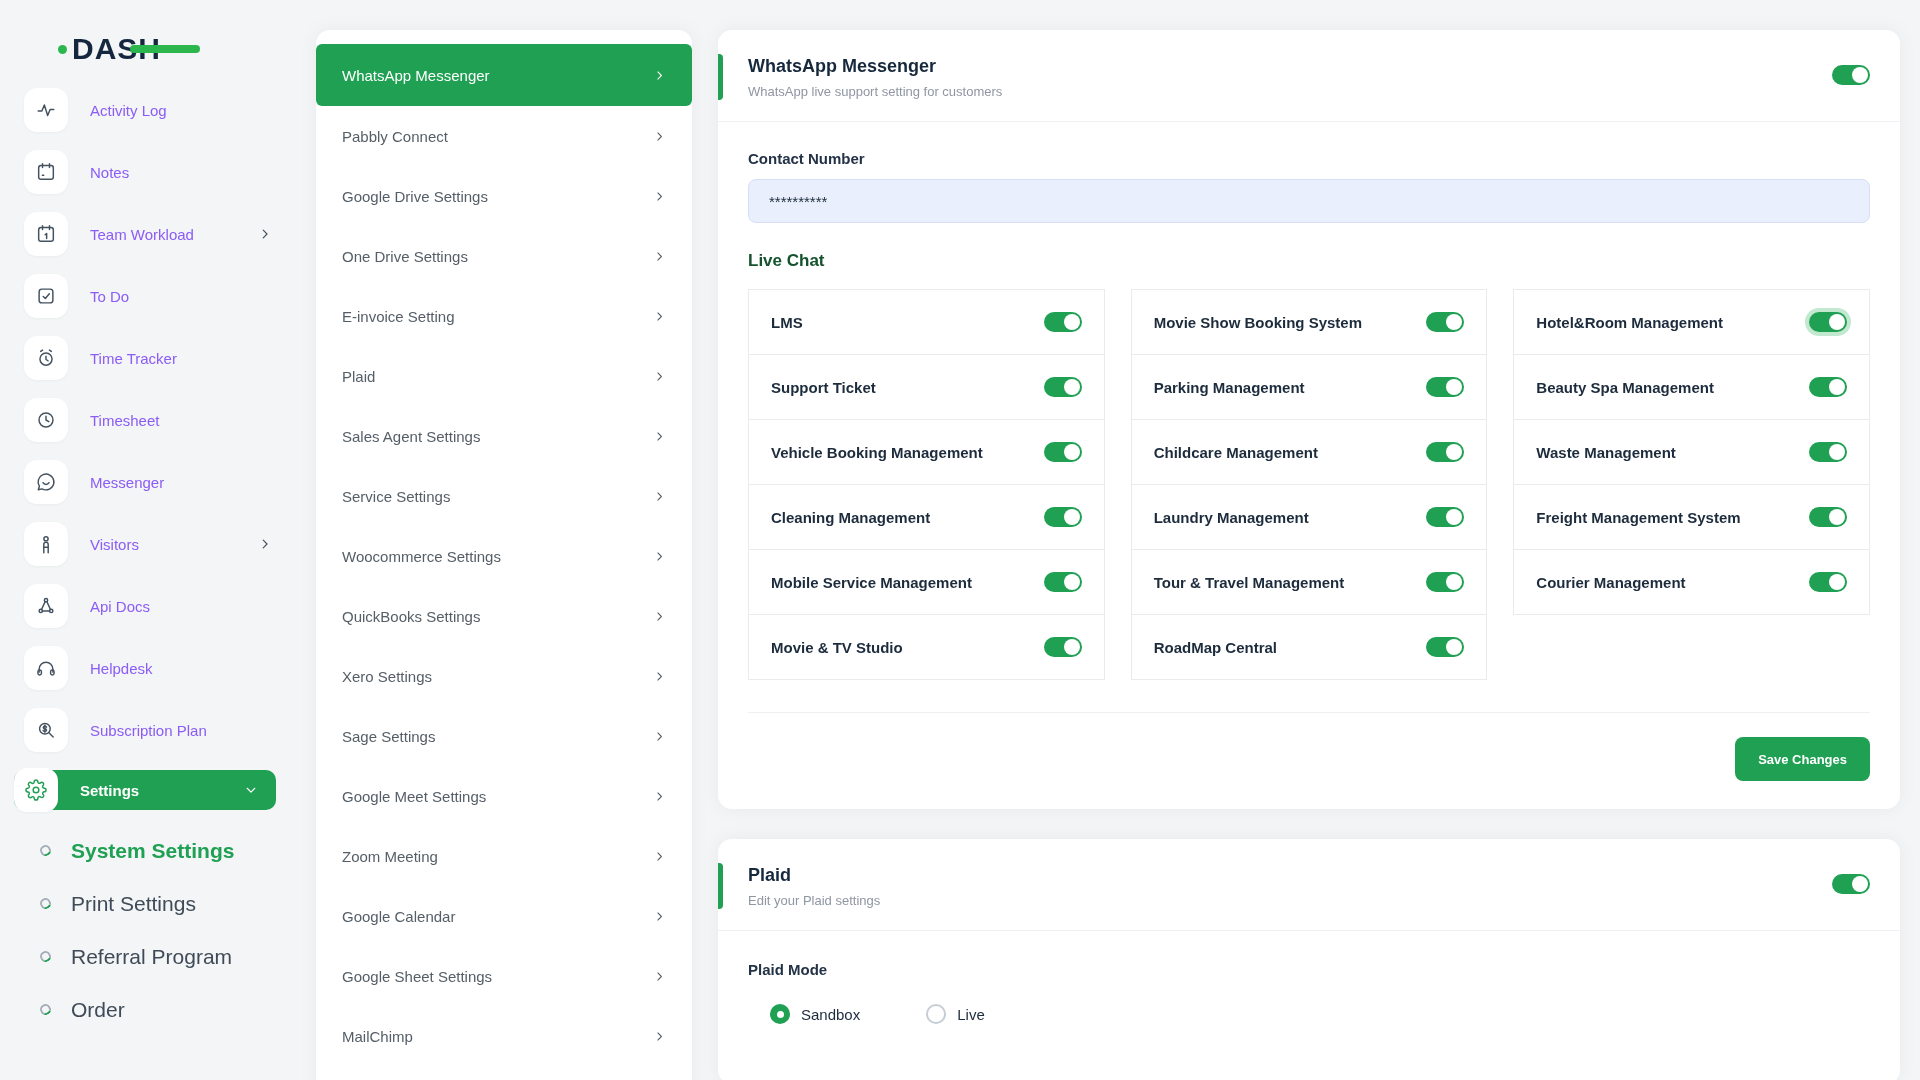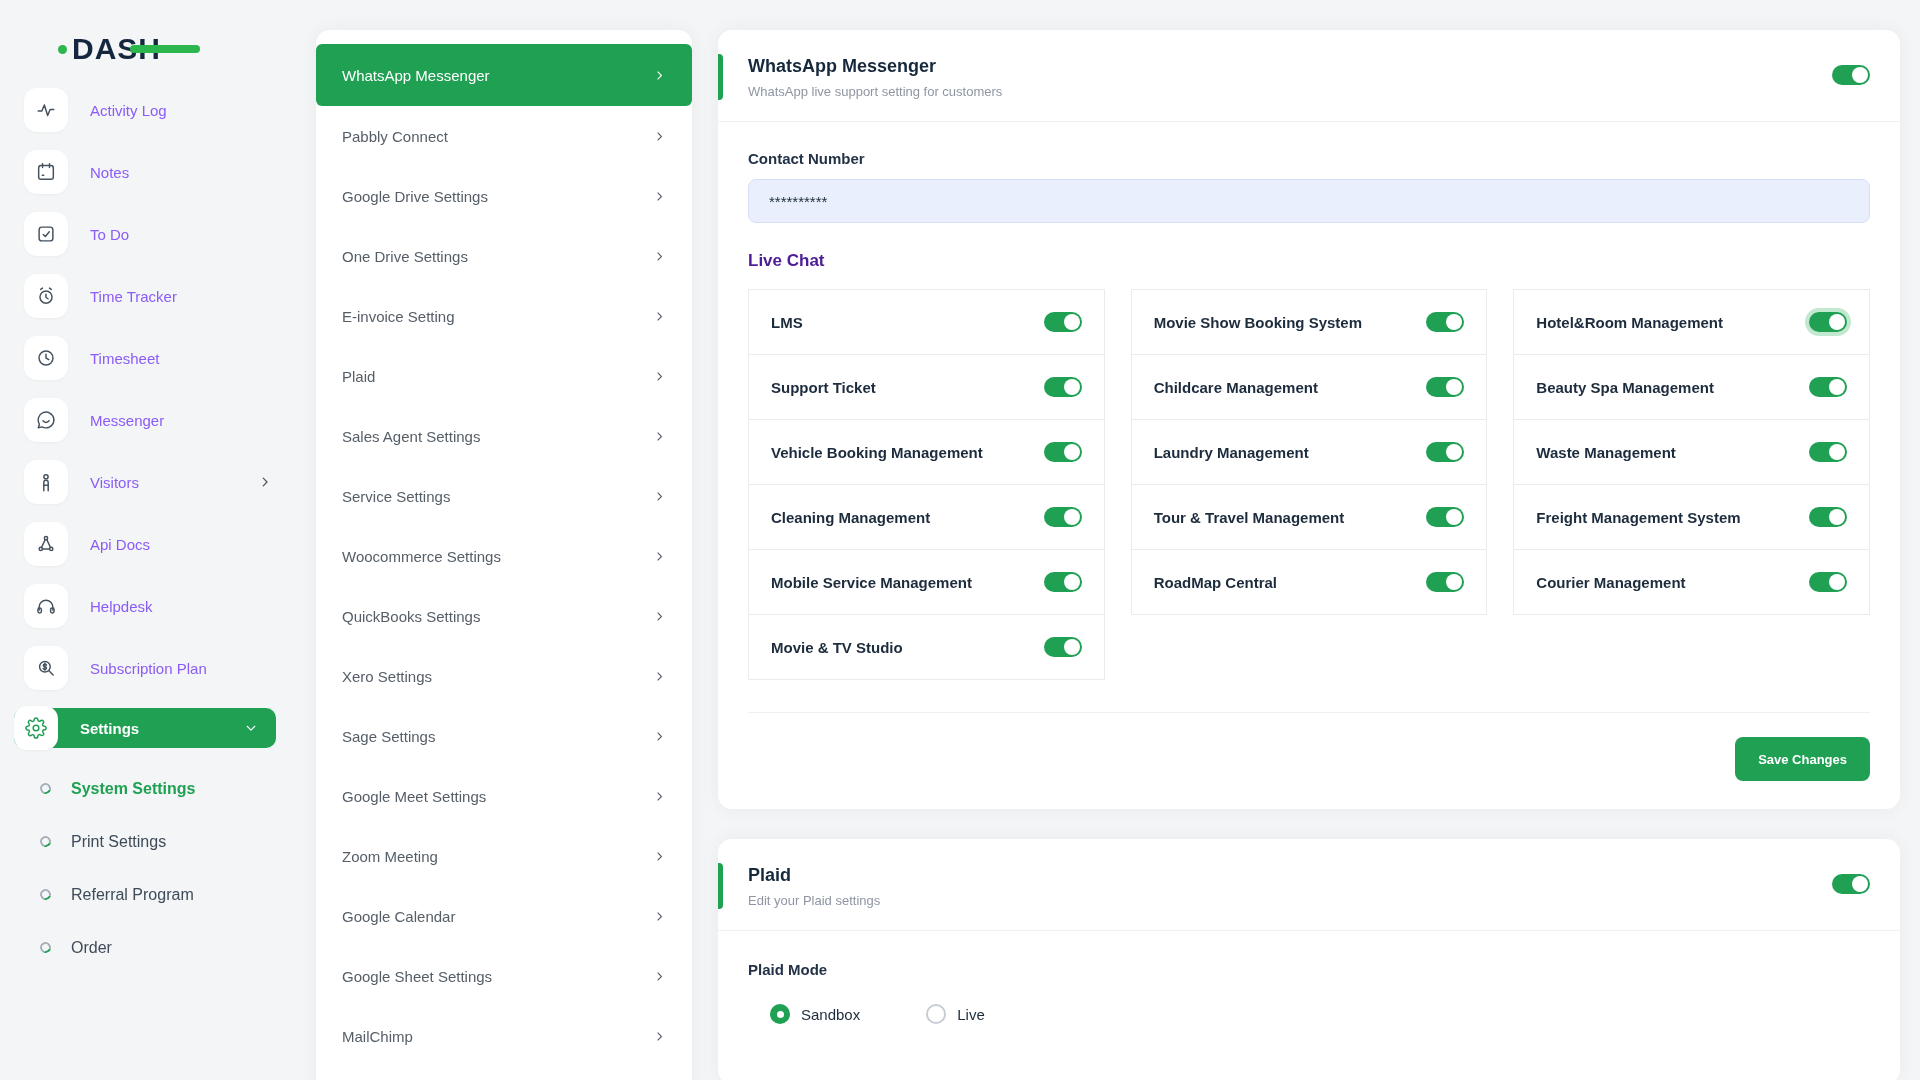--- a/index.html
+++ b/index.html
@@ -26,21 +26,21 @@
     box-shadow:0 1px 3px rgba(30,40,60,.04);}
   .sb-label{margin-left:22px;font-size:15px;font-weight:500;color:#8b5cf6;}
   .sb-chev{margin-left:auto;margin-right:28px;color:#44525f;display:flex;}
   .sb-item.active{background:#1fa053;border-radius:10px;height:40px;margin:2px 24px 14px 14px;padding-left:0;}
   .sb-item.active .sb-label{color:#fff;font-weight:700;}
   .sb-item.active .sb-icon{color:#1fa053;}
   .sb-item.active .sb-chev{color:#fff;margin-right:18px;}
   .sb-sub-item{display:flex;align-items:center;height:53px;padding-left:40px;cursor:pointer;}
   .bullet{width:11px;height:11px;border-radius:50%;border:2px solid #a5aeb8;
     border-bottom-color:#1fa053;transform:rotate(-30deg);display:inline-block;flex:none;}
-  .sb-sub-item .lbl{margin-left:20px;font-size:16px;font-weight:500;color:#3f4b58;}
+  .sb-sub-item .lbl{margin-left:20px;font-size:21px;font-weight:500;color:#3f4b58;}
   .sb-sub-item.active .lbl{color:#1fa053;font-weight:700;}
 
   
   .settings-panel{position:absolute;left:316px;top:30px;width:376px;height:1100px;
     background:#fff;border-radius:14px;box-shadow:0 0 20px rgba(30,40,60,.05);padding-top:14px;}
   .nav-item{display:flex;align-items:center;height:60px;padding:0 26px;font-size:15px;
     color:#555e67;cursor:pointer;}
   .nav-item .chev{margin-left:auto;width:13px;height:13px;}
   .nav-item.active{background:#1fa053;color:#fff;height:62px;border-radius:6px;font-weight:500;}
 
@@ -52,21 +52,21 @@
   .accent{position:absolute;left:0;top:24px;width:5px;height:46px;background:#1fa053;border-radius:0 4px 4px 0;}
   .card-title{font-size:18px;font-weight:700;color:#16283c;}
   .card-sub{margin-top:7px;font-size:13px;color:#8e96a3;}
   .card-header .toggle{margin-left:auto;margin-top:9px;}
   .card-divider{height:1px;background:#eef0f3;}
   .card-body{padding:28px 30px 0;}
   .field-label{font-size:15px;font-weight:600;color:#233246;display:block;}
   .contact-input{margin-top:12px;width:100%;height:44px;background:#e9effc;
     border:1px solid #d6dff7;border-radius:8px;padding:0 20px;font-size:15px;
     color:#1c2b3c;font-family:inherit;outline:none;}
-  .section-title{margin:28px 0 18px;font-size:17px;font-weight:700;color:#4c1d95;}
+  .section-title{margin:28px 0 18px;font-size:17px;font-weight:700;color:#14532d;}
   .modules{display:flex;gap:26px;align-items:flex-start;}
   .mcol{flex:1;}
   .mcell{height:66px;border:1px solid #e9ecef;margin-top:-1px;display:flex;
     align-items:center;padding:0 22px;background:#fff;}
   .mcell:first-child{margin-top:0;}
   .mlabel{font-size:15px;font-weight:700;color:#1d2c3d;}
   .mcell .toggle{margin-left:auto;}
   .footer-divider{margin-top:32px;}
   .card-footer{padding:24px 30px 28px;display:flex;justify-content:flex-end;}
   .save-btn{background:#1fa053;color:#fff;border:none;border-radius:8px;height:44px;
@@ -109,20 +109,36 @@
       <div class="sb-item">
         <span class="sb-icon">
           <svg viewBox="0 0 24 24" class="ic">
             <rect x="4" y="5" width="16" height="15" rx="2.5"></rect>
             <line x1="8.2" y1="3" x2="8.2" y2="7.2"></line>
             <line x1="15.8" y1="3" x2="15.8" y2="7.2"></line>
             <line x1="8" y1="15.5" x2="9.5" y2="15.5"></line>
           </svg>
         </span>
         <span class="sb-label">Notes</span>
+      </div>
+      <div class="sb-item">
+        <span class="sb-icon">
+          <svg viewBox="0 0 24 24" class="ic">
+            <rect x="4" y="5" width="16" height="15" rx="2.5"></rect>
+            <line x1="8.2" y1="3" x2="8.2" y2="7.2"></line>
+            <line x1="15.8" y1="3" x2="15.8" y2="7.2"></line>
+            <path d="M11 12.8l1.7-1.3v5.5"></path>
+          </svg>
+        </span>
+        <span class="sb-label">Team Workload</span>
+        <span class="sb-chev">
+          <svg viewBox="0 0 24 24" class="chev">
+            <polyline points="9 5.5 15.5 12 9 18.5"></polyline>
+          </svg>
+        </span>
       </div>
       <div class="sb-item">
         <span class="sb-icon">
           <svg viewBox="0 0 24 24" class="ic">
             <rect x="4.5" y="4.5" width="15" height="15" rx="3"></rect>
             <polyline points="9 12.6 11.3 14.8 15.6 9.6"></polyline>
           </svg>
         </span>
         <span class="sb-label">To Do</span>
       </div>
@@ -405,20 +421,26 @@
             </div>
           </div>
           <div class="mcol">
             <div class="mcell">
               <span class="mlabel">Movie Show Booking System</span>
               <span class="toggle on" role="switch">
                 <span class="knob"></span>
               </span>
             </div>
             <div class="mcell">
+              <span class="mlabel">Parking Management</span>
+              <span class="toggle on" role="switch">
+                <span class="knob"></span>
+              </span>
+            </div>
+            <div class="mcell">
               <span class="mlabel">Childcare Management</span>
               <span class="toggle on" role="switch">
                 <span class="knob"></span>
               </span>
             </div>
             <div class="mcell">
               <span class="mlabel">Laundry Management</span>
               <span class="toggle on" role="switch">
                 <span class="knob"></span>
               </span>

